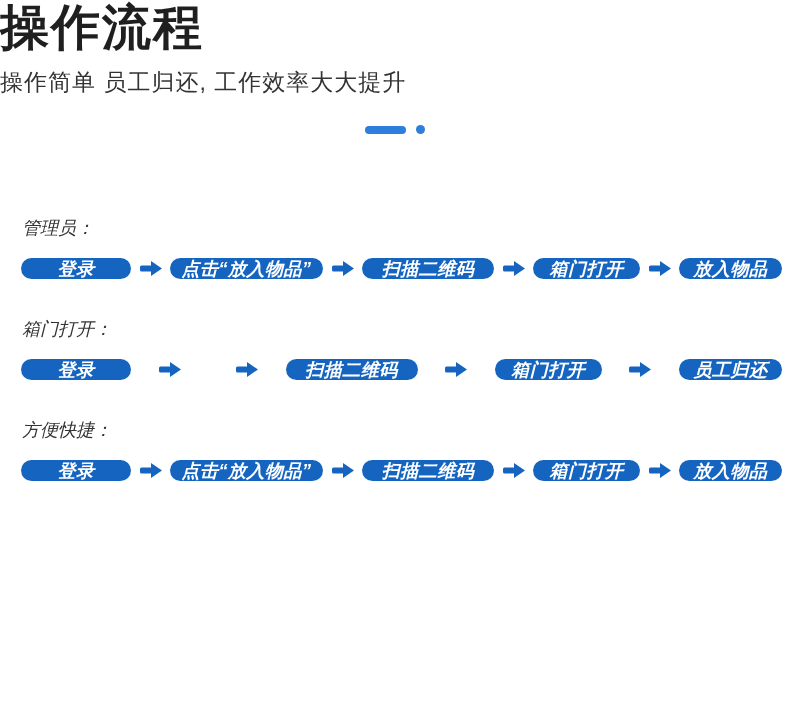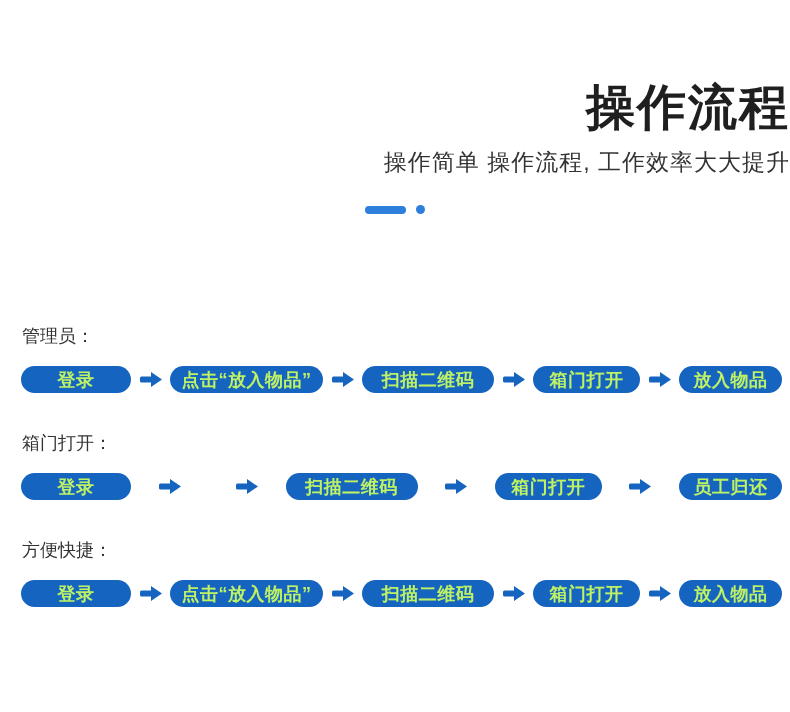--- a/index.html
+++ b/index.html
@@ -7,21 +7,21 @@
   body {
     width: 790px;
     height: 712px;
     background: var(--background, #ffffff);
     font-family: "Liberation Sans", "DejaVu Sans", sans-serif;
     color: var(--text-color, #333333);
     overflow: hidden;
   }
 
   
-  .hero { text-align: right; padding-top: 80px; }
+  .hero { text-align: left; }
   .title {
     margin: 0;
     font-size: 49px;
     line-height: 54px;
     font-weight: 800;
     letter-spacing: 2px;
     color: var(--title-color, #1f1f1f);
   }
   .subtitle {
     margin: 14px 0 0 0;
@@ -42,40 +42,40 @@
   .divider .dash {
     width: 41px; height: 8px; border-radius: 4px;
     background: var(--accent-blue, #2e7edc);
   }
   .divider .dot {
     width: 9px; height: 9px; border-radius: 50%;
     background: var(--accent-blue, #2e7edc);
   }
 
   
-  .flows { margin-top: 112px; }
+  .flows { margin-top: 84px; font-style: italic; }
   .flow { margin-bottom: 40px; }
   .flow-label {
     margin: 0 0 0 22px;
     font-size: 18px;
     line-height: 20px;
     color: var(--text-color, #333333);
   }
   .flow-row {
     display: flex;
     align-items: center;
     margin-top: 20px;
     padding: 0 8px 0 21px;
   }
   .pill {
     flex: none;
-    height: 27px;
+    height: 21px;
     border-radius: 17px;
     background: var(--pill-blue, #1565c0);
-    color: #bef264;
+    color: #ffffff;
     font-size: 18px;
     font-weight: 600;
     letter-spacing: 0.5px;
     display: flex;
     align-items: center;
     justify-content: center;
     white-space: nowrap;
   }
   .w1 { width: 110px; }
   .w2 { width: 153px; }
@@ -90,21 +90,21 @@
   }
   .arrow-cell svg { display: block; color: var(--pill-blue, #1565c0); }
 </style>
 </head>
 <body>
 
 <div class="page">
 
   <header class="hero">
     <h1 class="title">操作流程</h1>
-    <p class="subtitle">操作简单  操作流程, 工作效率大大提升</p>
+    <p class="subtitle">操作简单  员工归还, 工作效率大大提升</p>
     <div class="divider">
       <span class="dash"></span>
       <span class="dot"></span>
     </div>
   </header>
 
   <main class="flows">
 
     <section class="flow">
       <div class="flow-label">管理员：</div>

